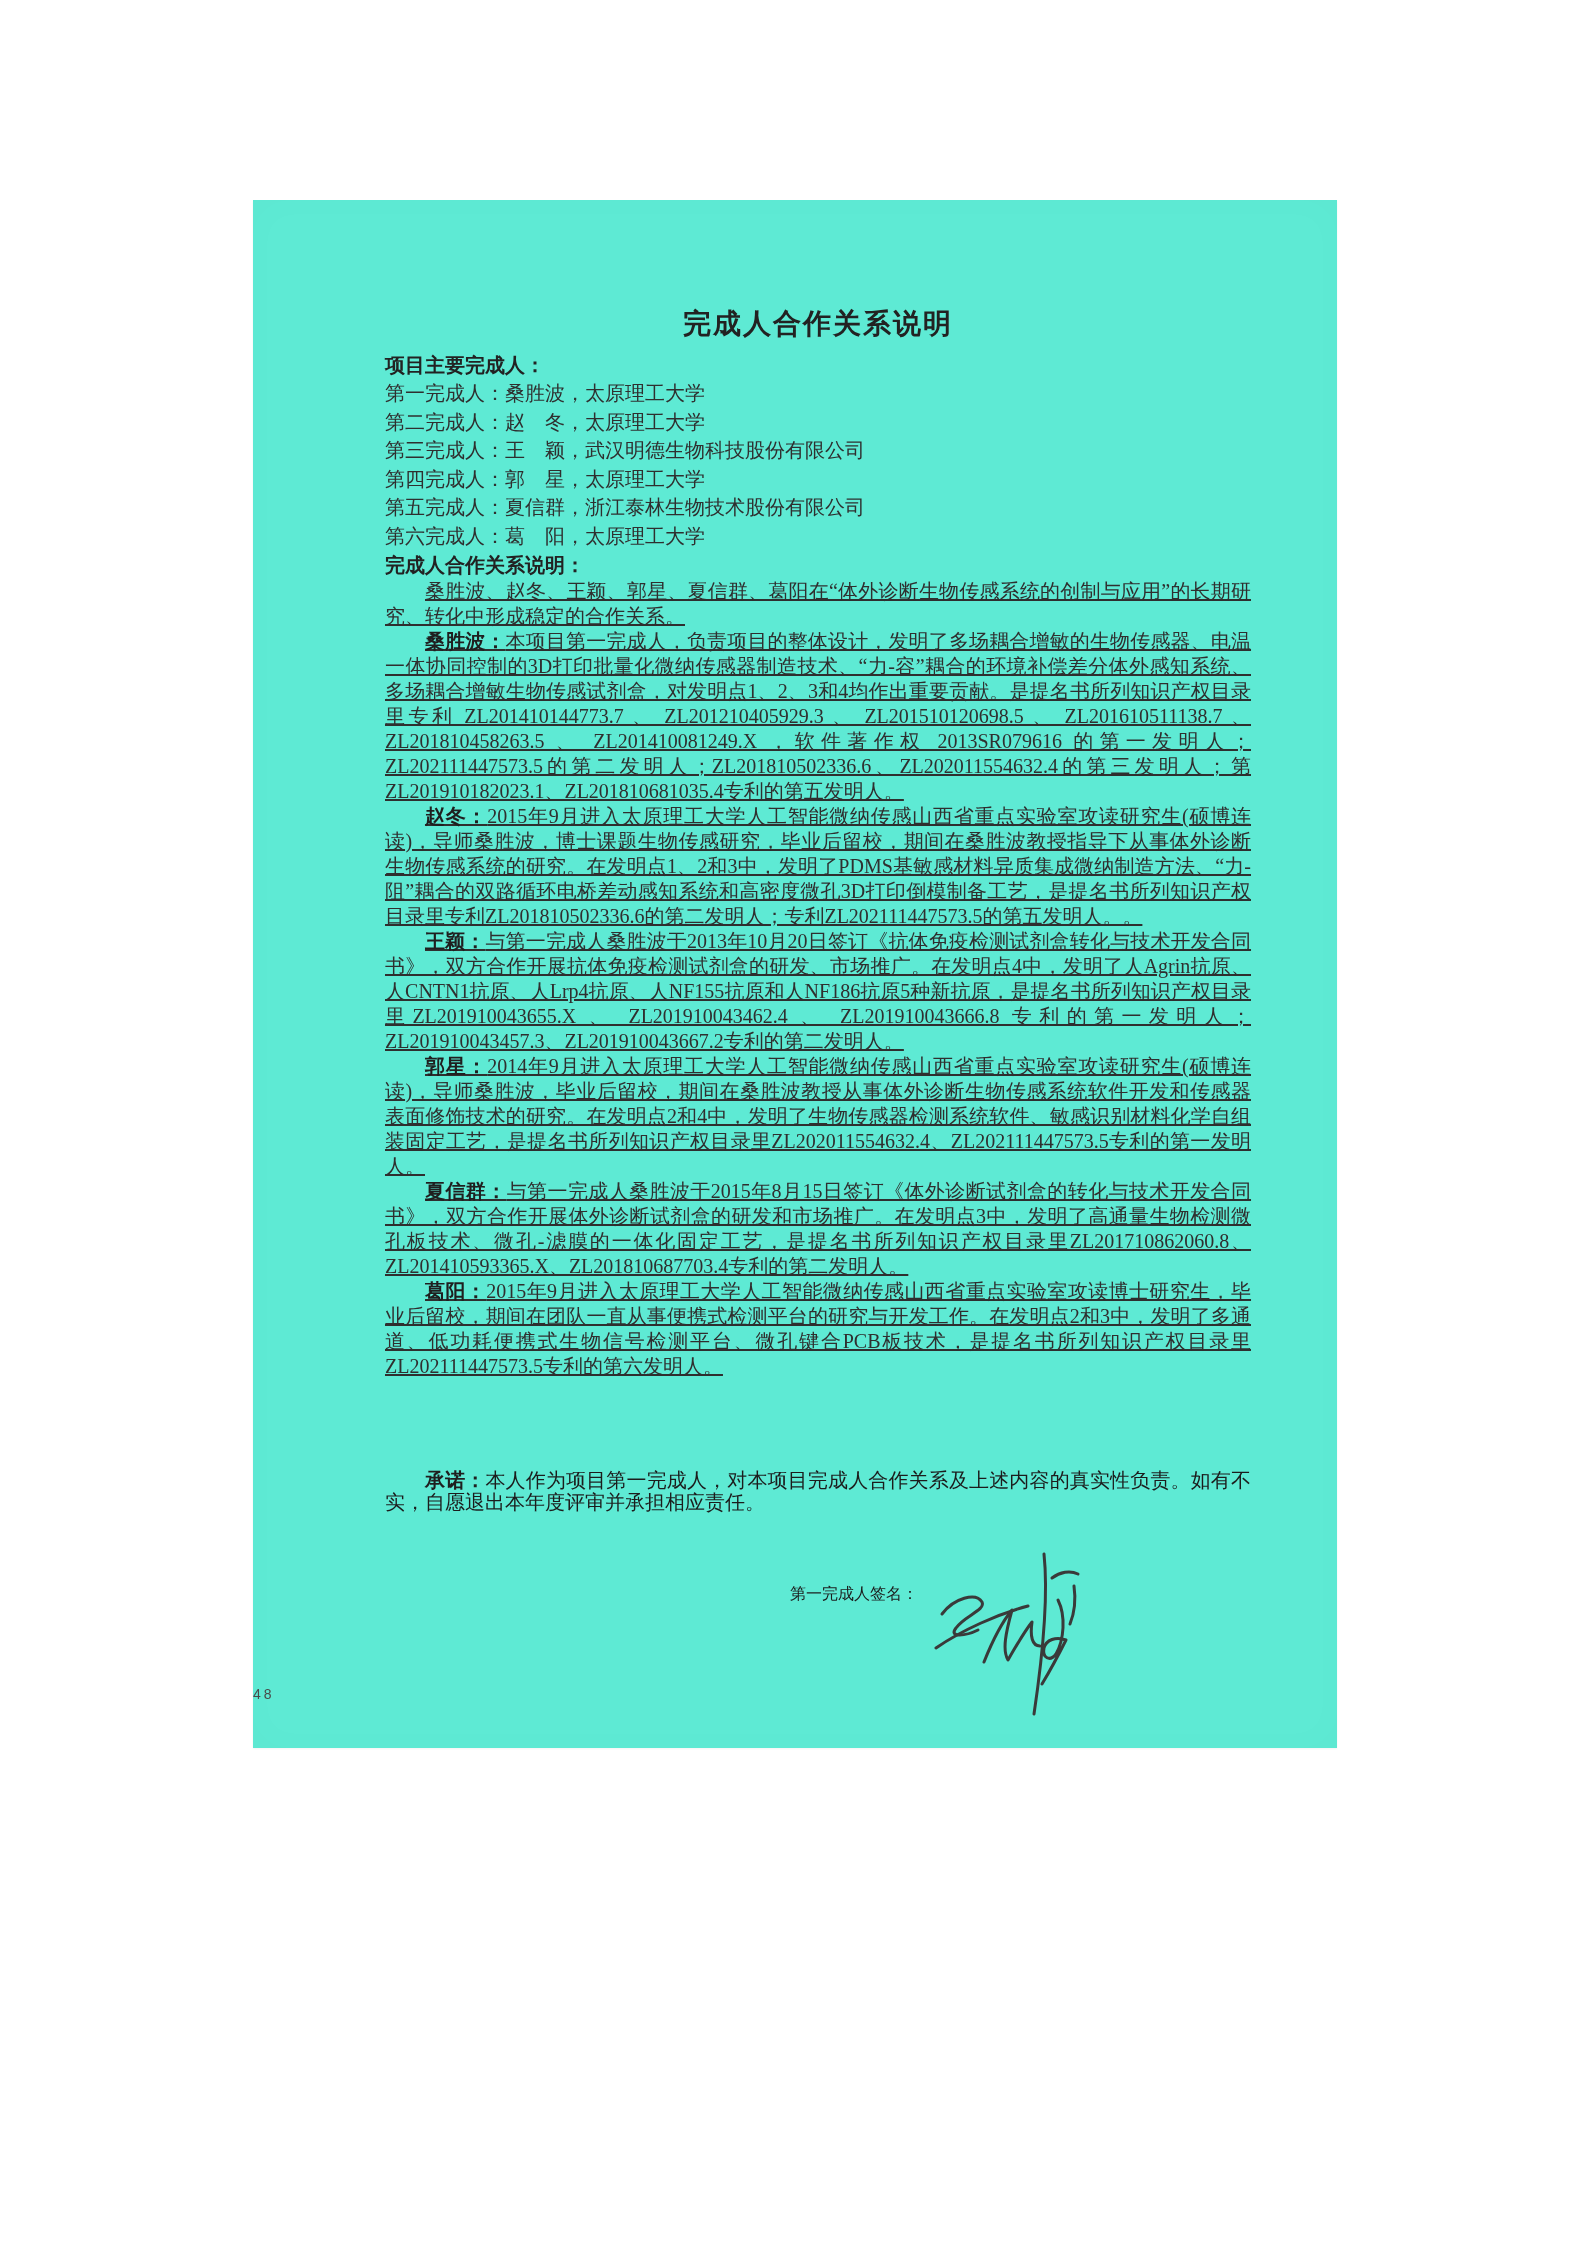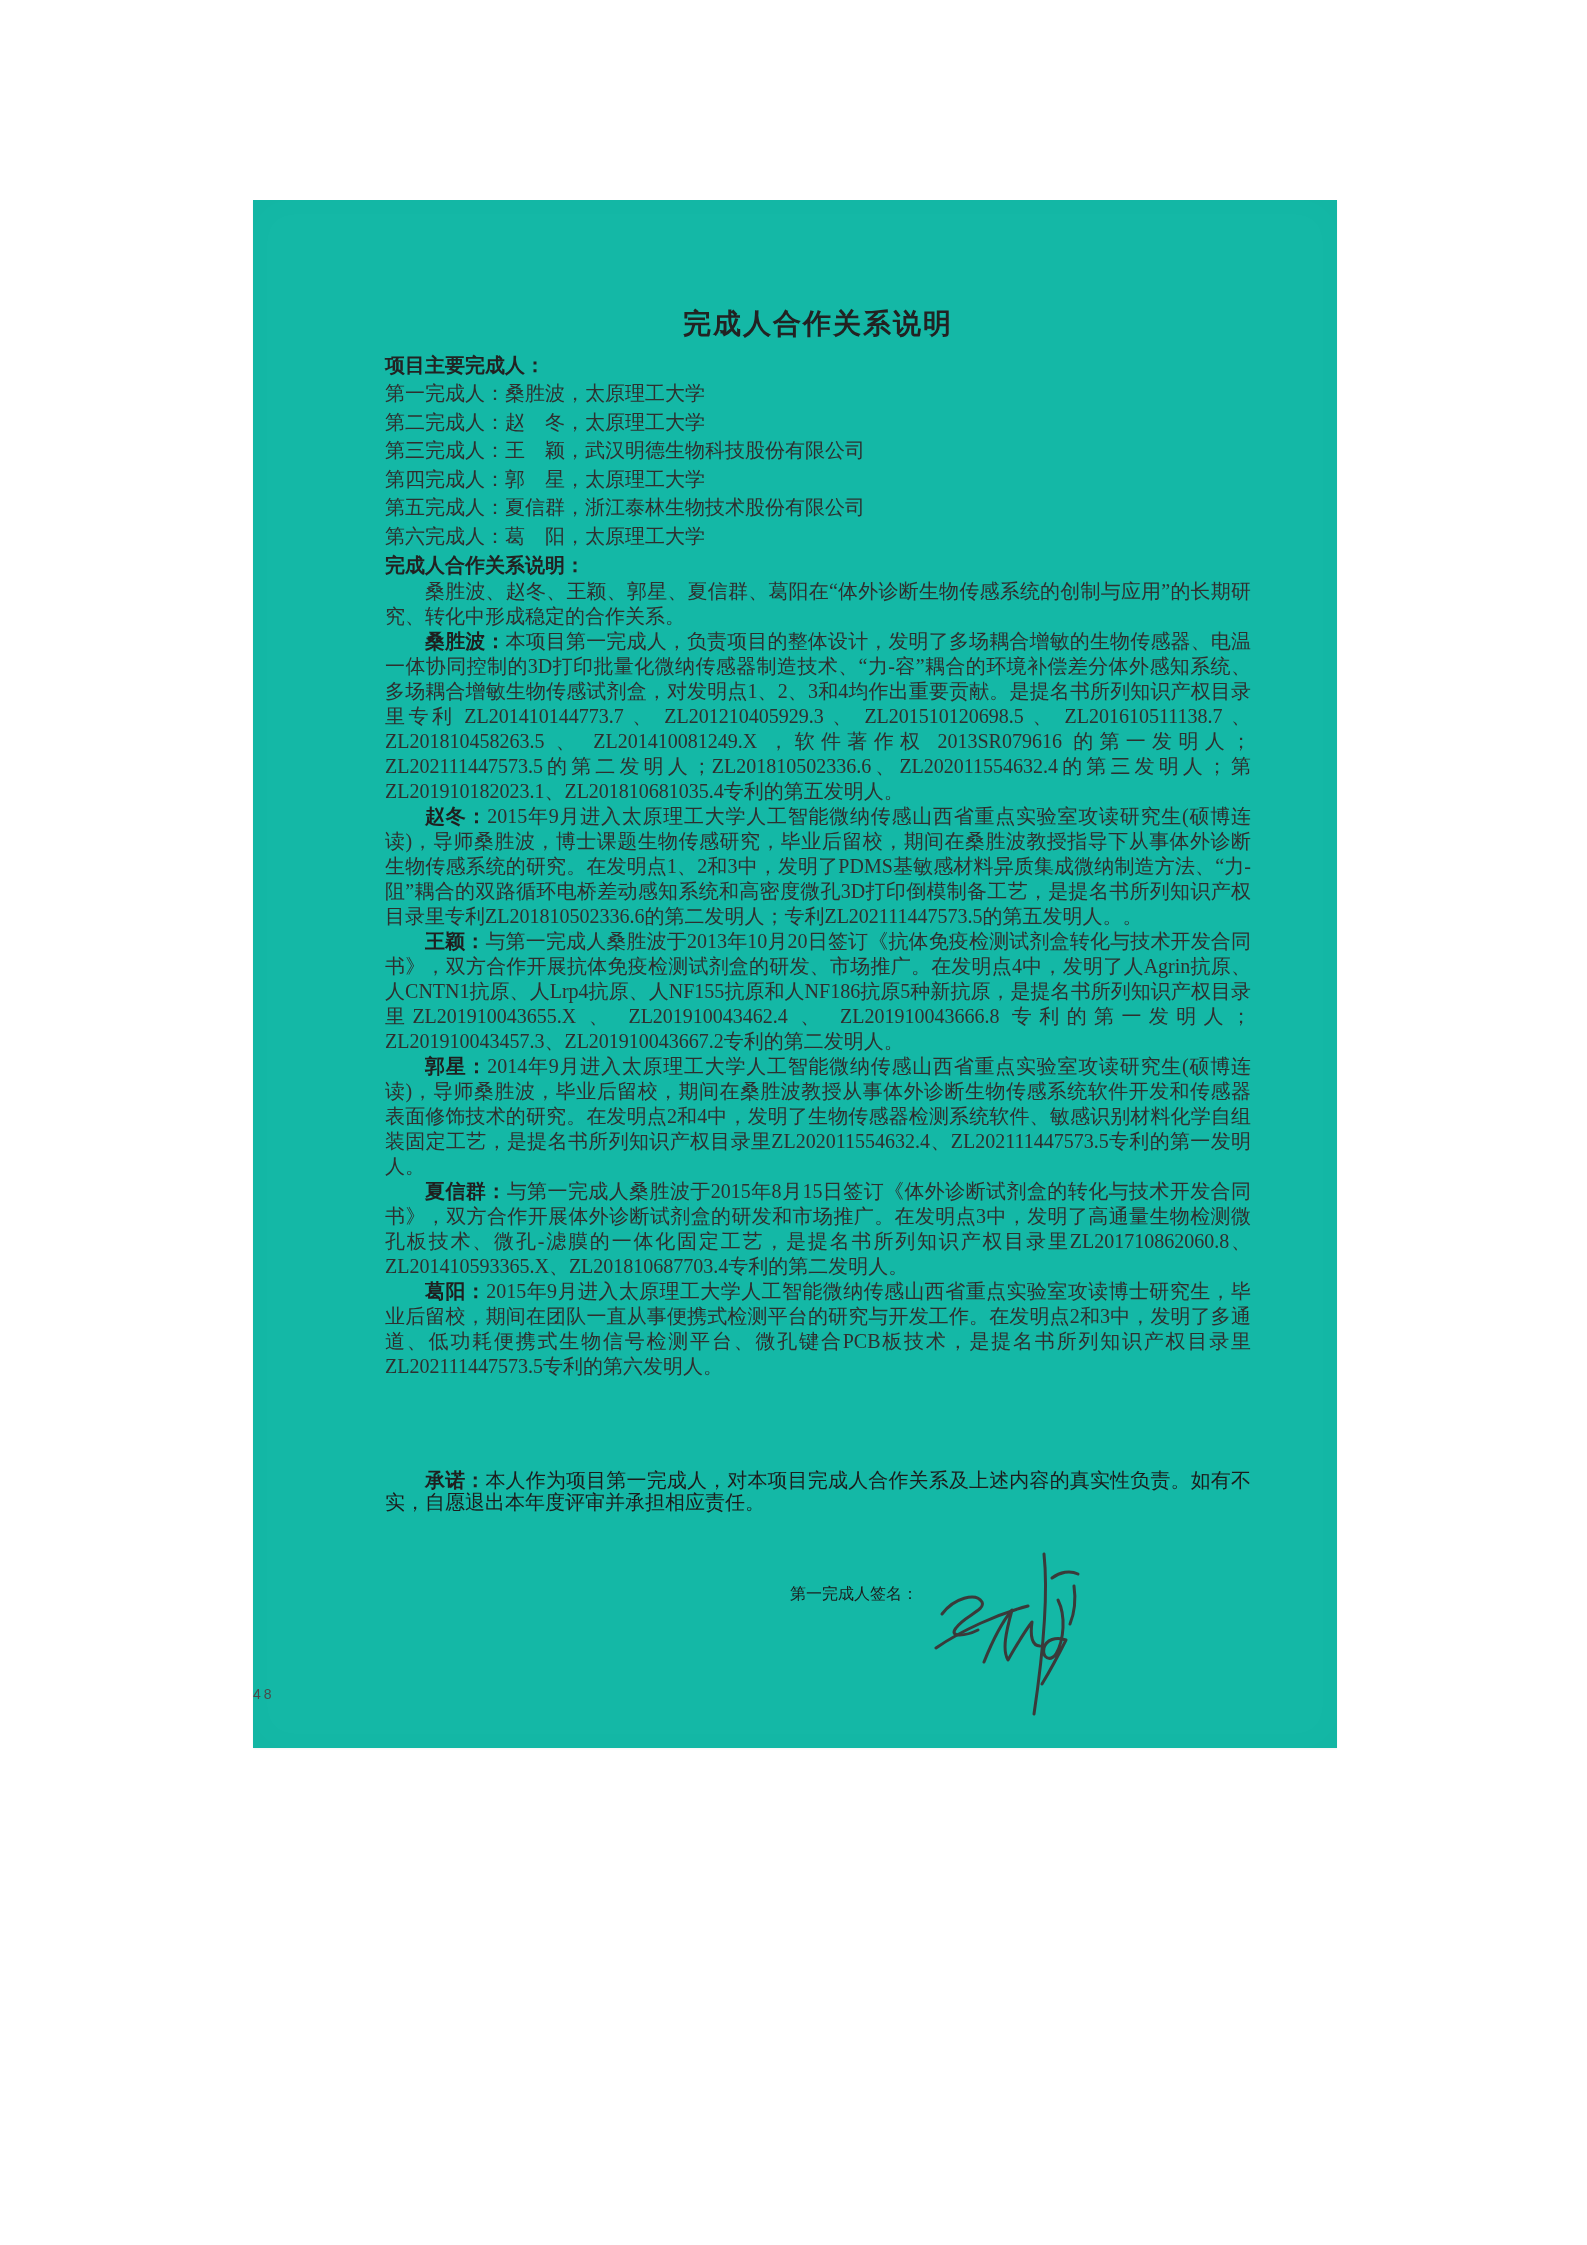--- a/index.html
+++ b/index.html
@@ -3,41 +3,41 @@
 <meta charset="utf-8">
 <style>
   html,body{margin:0;padding:0;}
   body{
     width:1587px;height:2245px;position:relative;
     background:#ffffff;
     font-family:"Liberation Serif",serif;
   }
   .paper{
     position:absolute;left:253px;top:200px;width:1084px;height:1548px;
-    background:#14b8a6;
+    background:#5eead4;
     box-shadow:0 1px 2px rgba(0,0,0,0.05), inset 0 0 40px rgba(0,0,0,0.015);
   }
   .content{
     position:absolute;left:132px;top:0;width:866px;
     color:#2f2f2f;font-size:20px;line-height:25px;
   }
   .doc-title{
     margin:106px 0 0 0;text-align:center;
     font-family:"Liberation Sans",sans-serif;font-weight:bold;
     font-size:28px;line-height:36px;letter-spacing:2px;color:#222;
   }
   .sec-heading{
     margin-top:10px;
     font-family:Liberation Sans, sans-serif;font-weight:bold;
     font-size:20px;line-height:27px;color:#222;
   }
   .completer-line{font-size:20px;line-height:28.5px;}
   .rel-heading{margin-top:2px;}
   p.para{
-    margin:0;text-align:justify;text-indent:2em;
+    margin:0;text-align:justify;text-indent:2em;text-decoration:underline;
   }
   .intro{margin-top:0;}
   .lead{
     font-family:"Liberation Sans",sans-serif;font-weight:bold;color:#1f1f1f;
   }
   .sp8{margin-top:8px;}   .sp10{margin-top:10px;}
   .sp14{margin-top:14px;} .sp16{margin-top:16px;}
   .sp18{margin-top:18px;}
   .commitment{
     margin-top:90px;text-indent:2em;text-align:justify;

